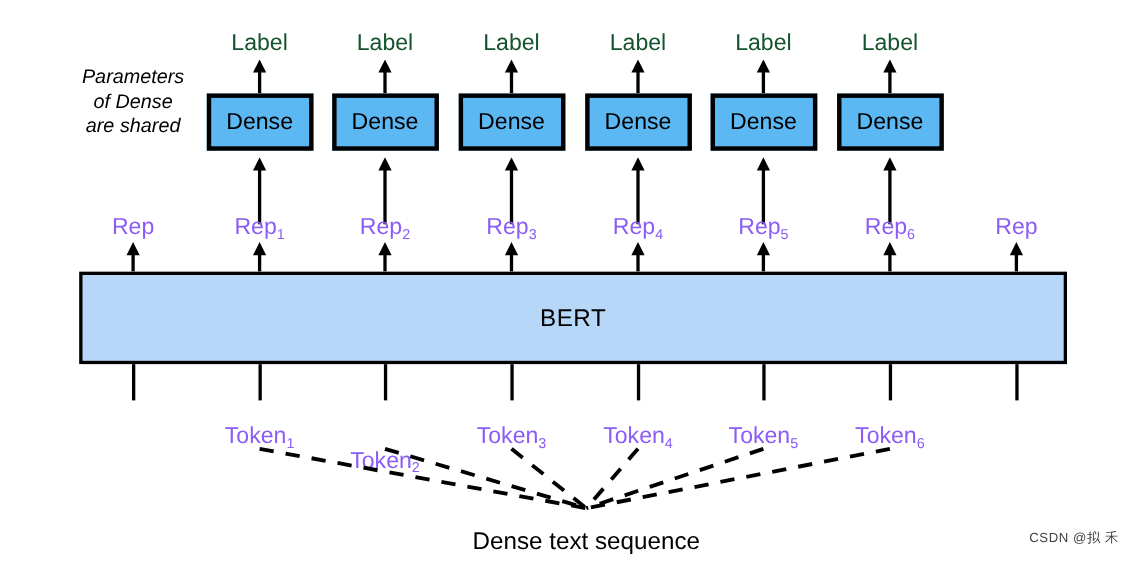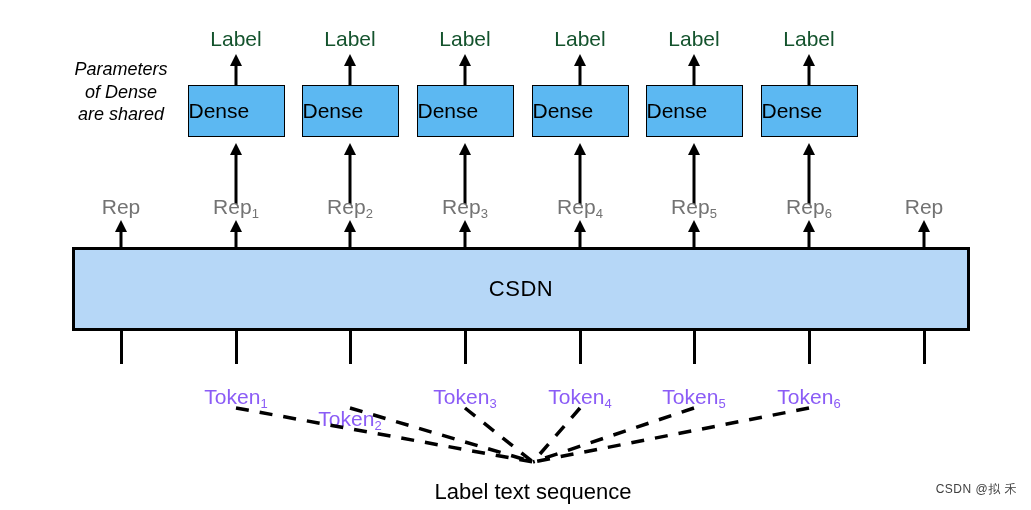--- a/index.html
+++ b/index.html
@@ -28,21 +28,21 @@
     line-height: 1;
     text-align: center;
     white-space: nowrap;
     color: #14532d;
   }
   .rep-text {
     font-size: 21px;
     line-height: 1;
     text-align: center;
     white-space: nowrap;
-    color: #737373;
+    color: #8b5cf6;
   }
   .rep-text sub, .token-text sub {
     font-size: 0.62em;
     vertical-align: baseline;
     position: relative;
     top: 0.30em;
   }
   .token-text {
     font-size: 21px;
     line-height: 1;
@@ -68,24 +68,24 @@
   .watermark {
     font-size: 12px;
     color: #404040;
     white-space: nowrap;
     letter-spacing: 0.5px;
   }
 
   
   .dense-box {
     box-sizing: border-box;
-    border: 1px solid #000000;
+    border: 4px solid #000000;
     display: flex;
     align-items: center;
-    justify-content: flex-start;
+    justify-content: center;
     font-size: 21px;
     color: #000;
   }
   .bert-box {
     box-sizing: border-box;
     border: 3px solid #000000;
     display: flex;
     align-items: center;
     justify-content: center;
     font-size: 22px;
@@ -237,29 +237,29 @@
       <div class="abs rep-text" style="left: 849px; top: 196px; width: 150px;">Rep<sub><sep></sep></sub></div>
       <svg width="18" height="27" class="abs arrow-svg" style="left: 915px; top: 220px;">
         <line x1="9" y1="27" x2="9" y2="9" stroke="#000000" stroke-width="3"></line>
         <polygon points="9,0 3,12 15,12" fill="#000000"></polygon>
       </svg>
       <div class="abs tick" style="left: 922.5px; top: 331px; height: 33px; background: rgb(0, 0, 0);"></div>
       <div class="abs token-text" style="left: 844px; top: 386px; width: 160px;"><sep></sep></div>
     </div>
 
   <div class="abs bert-box" id="bert-box" style="left: 72px; top: 247px; width: 898px; height: 84px; background: rgb(182, 215, 247); border-color: rgb(0, 0, 0);">
-    <span>CSDN</span>
+    <span>BERT</span>
   </div>
 
   <svg class="abs dash-svg" id="dash-layer" width="1031" height="510" style="left:0; top:0; pointer-events:none;">
       <line x1="236" y1="408" x2="533" y2="462" stroke="#000000" stroke-width="3.5" stroke-dasharray="13 11" stroke-linecap="butt"></line>
       <line x1="350" y1="408" x2="533" y2="462" stroke="#000000" stroke-width="3.5" stroke-dasharray="13 11" stroke-linecap="butt"></line>
       <line x1="465" y1="408" x2="533" y2="462" stroke="#000000" stroke-width="3.5" stroke-dasharray="13 11" stroke-linecap="butt"></line>
       <line x1="580" y1="408" x2="533" y2="462" stroke="#000000" stroke-width="3.5" stroke-dasharray="13 11" stroke-linecap="butt"></line>
       <line x1="694" y1="408" x2="533" y2="462" stroke="#000000" stroke-width="3.5" stroke-dasharray="13 11" stroke-linecap="butt"></line>
       <line x1="809" y1="408" x2="533" y2="462" stroke="#000000" stroke-width="3.5" stroke-dasharray="13 11" stroke-linecap="butt"></line>
     </svg>
 
-  <div class="abs seq-caption" id="seq-caption" style="left: 333px; top: 481px; width: 400px;">Label text sequence</div>
+  <div class="abs seq-caption" id="seq-caption" style="left: 333px; top: 481px; width: 400px;">Dense text sequence</div>
 
   <div class="abs watermark" style="right:14px; bottom:12px;">CSDN @拟 禾</div>
 
 </div>
 
 </body></html>

